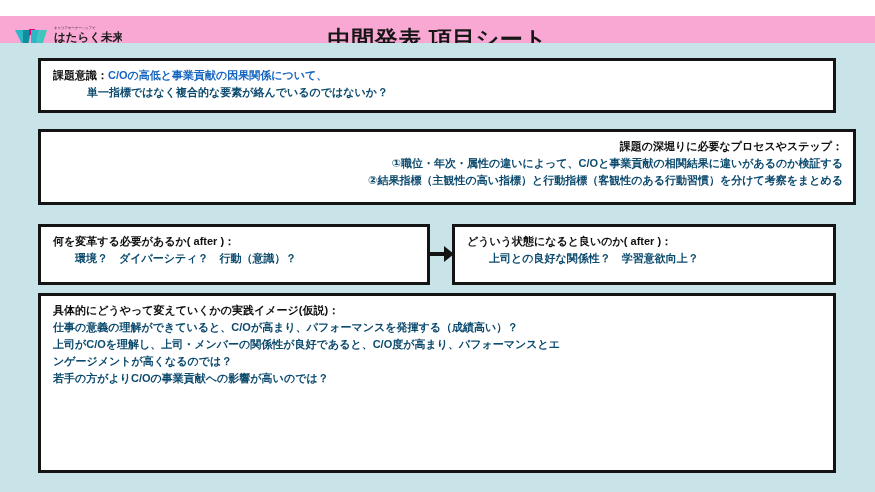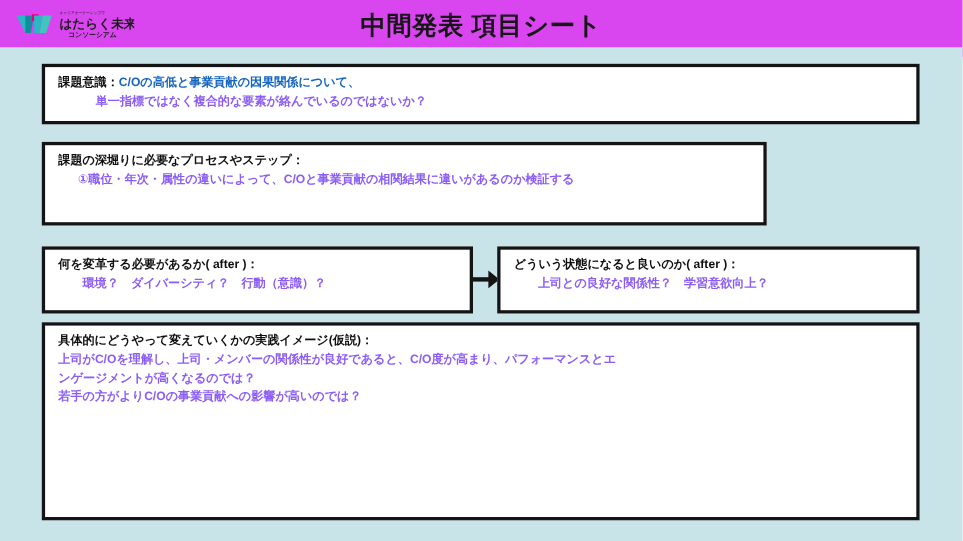--- a/index.html
+++ b/index.html
@@ -16,24 +16,24 @@
   .slide {
     position: relative;
     width: 875px;
     height: 492px;
     background: #ffffff;
     box-sizing: border-box;
   }
   
   .header {
     position: absolute;
-    left: 0; top: 0;
+    left: 0; top: 16px;
     width: 875px;
     height: 52px;
-    background: #d946ef;
+    background: #f9a8d4;
   }
   .logo {
     position: absolute;
     left: 14px;
     top: 6px;
     width: 108px;
     height: 32px;
   }
   .logo svg { display: block; }
   .page-title {
@@ -64,31 +64,31 @@
     box-sizing: border-box;
     padding: 6px 10px 6px 12px;
   }
   .line {
     white-space: pre;
     font-size: 11px;
     line-height: 1.55;
     font-weight: bold;
     color: #0f0f0f;
   }
-  .line.blue { color: #8b5cf6; }
+  .line.blue { color: #0c4a6e; }
   .line.indent1 { padding-left: 34px; }
   .line.indent2 { padding-left: 22px; }
   .line.indent3 { padding-left: 18px; }
   .lead { color: #0f0f0f; }
   .blue-inline { color: #1565c0; }
 
   
   #box-issue      { left: 38px;  top: 15px;  width: 798px; height: 55px; }
   
-  #box-process    { left: 38px;  top: 86px;  width: 659px; height: 76px; }
+  #box-process    { left: 38px;  top: 86px;  width: 818px; height: 76px; text-align: right; }
   
   #box-before     { left: 38px;  top: 181px; width: 392px; height: 61px; }
   
   #box-after      { left: 452px; top: 181px; width: 384px; height: 61px; }
   
   #box-practice   { left: 38px;  top: 250px; width: 798px; height: 180px; }
 
   
   .arrow {
     position: absolute;
@@ -145,38 +145,40 @@
   <div class="canvas">
 
     <div class="box" id="box-issue">
       <div class="line"><span class="lead">課題意識：</span><span class="blue-inline">C/Oの高低と事業貢献の因果関係について、</span></div>
       <div class="line blue indent1">単一指標ではなく複合的な要素が絡んでいるのではないか？</div>
     </div>
 
     <div class="box" id="box-process">
       <div class="line">課題の深堀りに必要なプロセスやステップ：</div>
       <div class="line blue indent3">①職位・年次・属性の違いによって、C/Oと事業貢献の相関結果に違いがあるのか検証する</div>
+      <div class="line blue indent3">②結果指標（主観性の高い指標）と行動指標（客観性のある行動習慣）を分けて考察をまとめる</div>
     </div>
 
     <div class="box" id="box-before">
       <div class="line">何を変革する必要があるか( after )：</div>
       <div class="line blue indent2">環境？　ダイバーシティ？　行動（意識）？</div>
     </div>
 
     <div class="arrow">
       <div class="shaft"></div>
       <div class="head"></div>
     </div>
 
     <div class="box" id="box-after">
       <div class="line">どういう状態になると良いのか( after )：</div>
       <div class="line blue indent2">上司との良好な関係性？　学習意欲向上？</div>
     </div>
 
     <div class="box" id="box-practice">
       <div class="line">具体的にどうやって変えていくかの実践イメージ(仮説)：</div>
+      <div class="line blue">仕事の意義の理解ができていると、C/Oが高まり、パフォーマンスを発揮する（成績高い）？</div>
       <div class="line blue">上司がC/Oを理解し、上司・メンバーの関係性が良好であると、C/O度が高まり、パフォーマンスとエ</div>
       <div class="line blue">ンゲージメントが高くなるのでは？</div>
       <div class="line blue">若手の方がよりC/Oの事業貢献への影響が高いのでは？</div>
     </div>
 
   </div>
 </div>
 
 </body></html>

